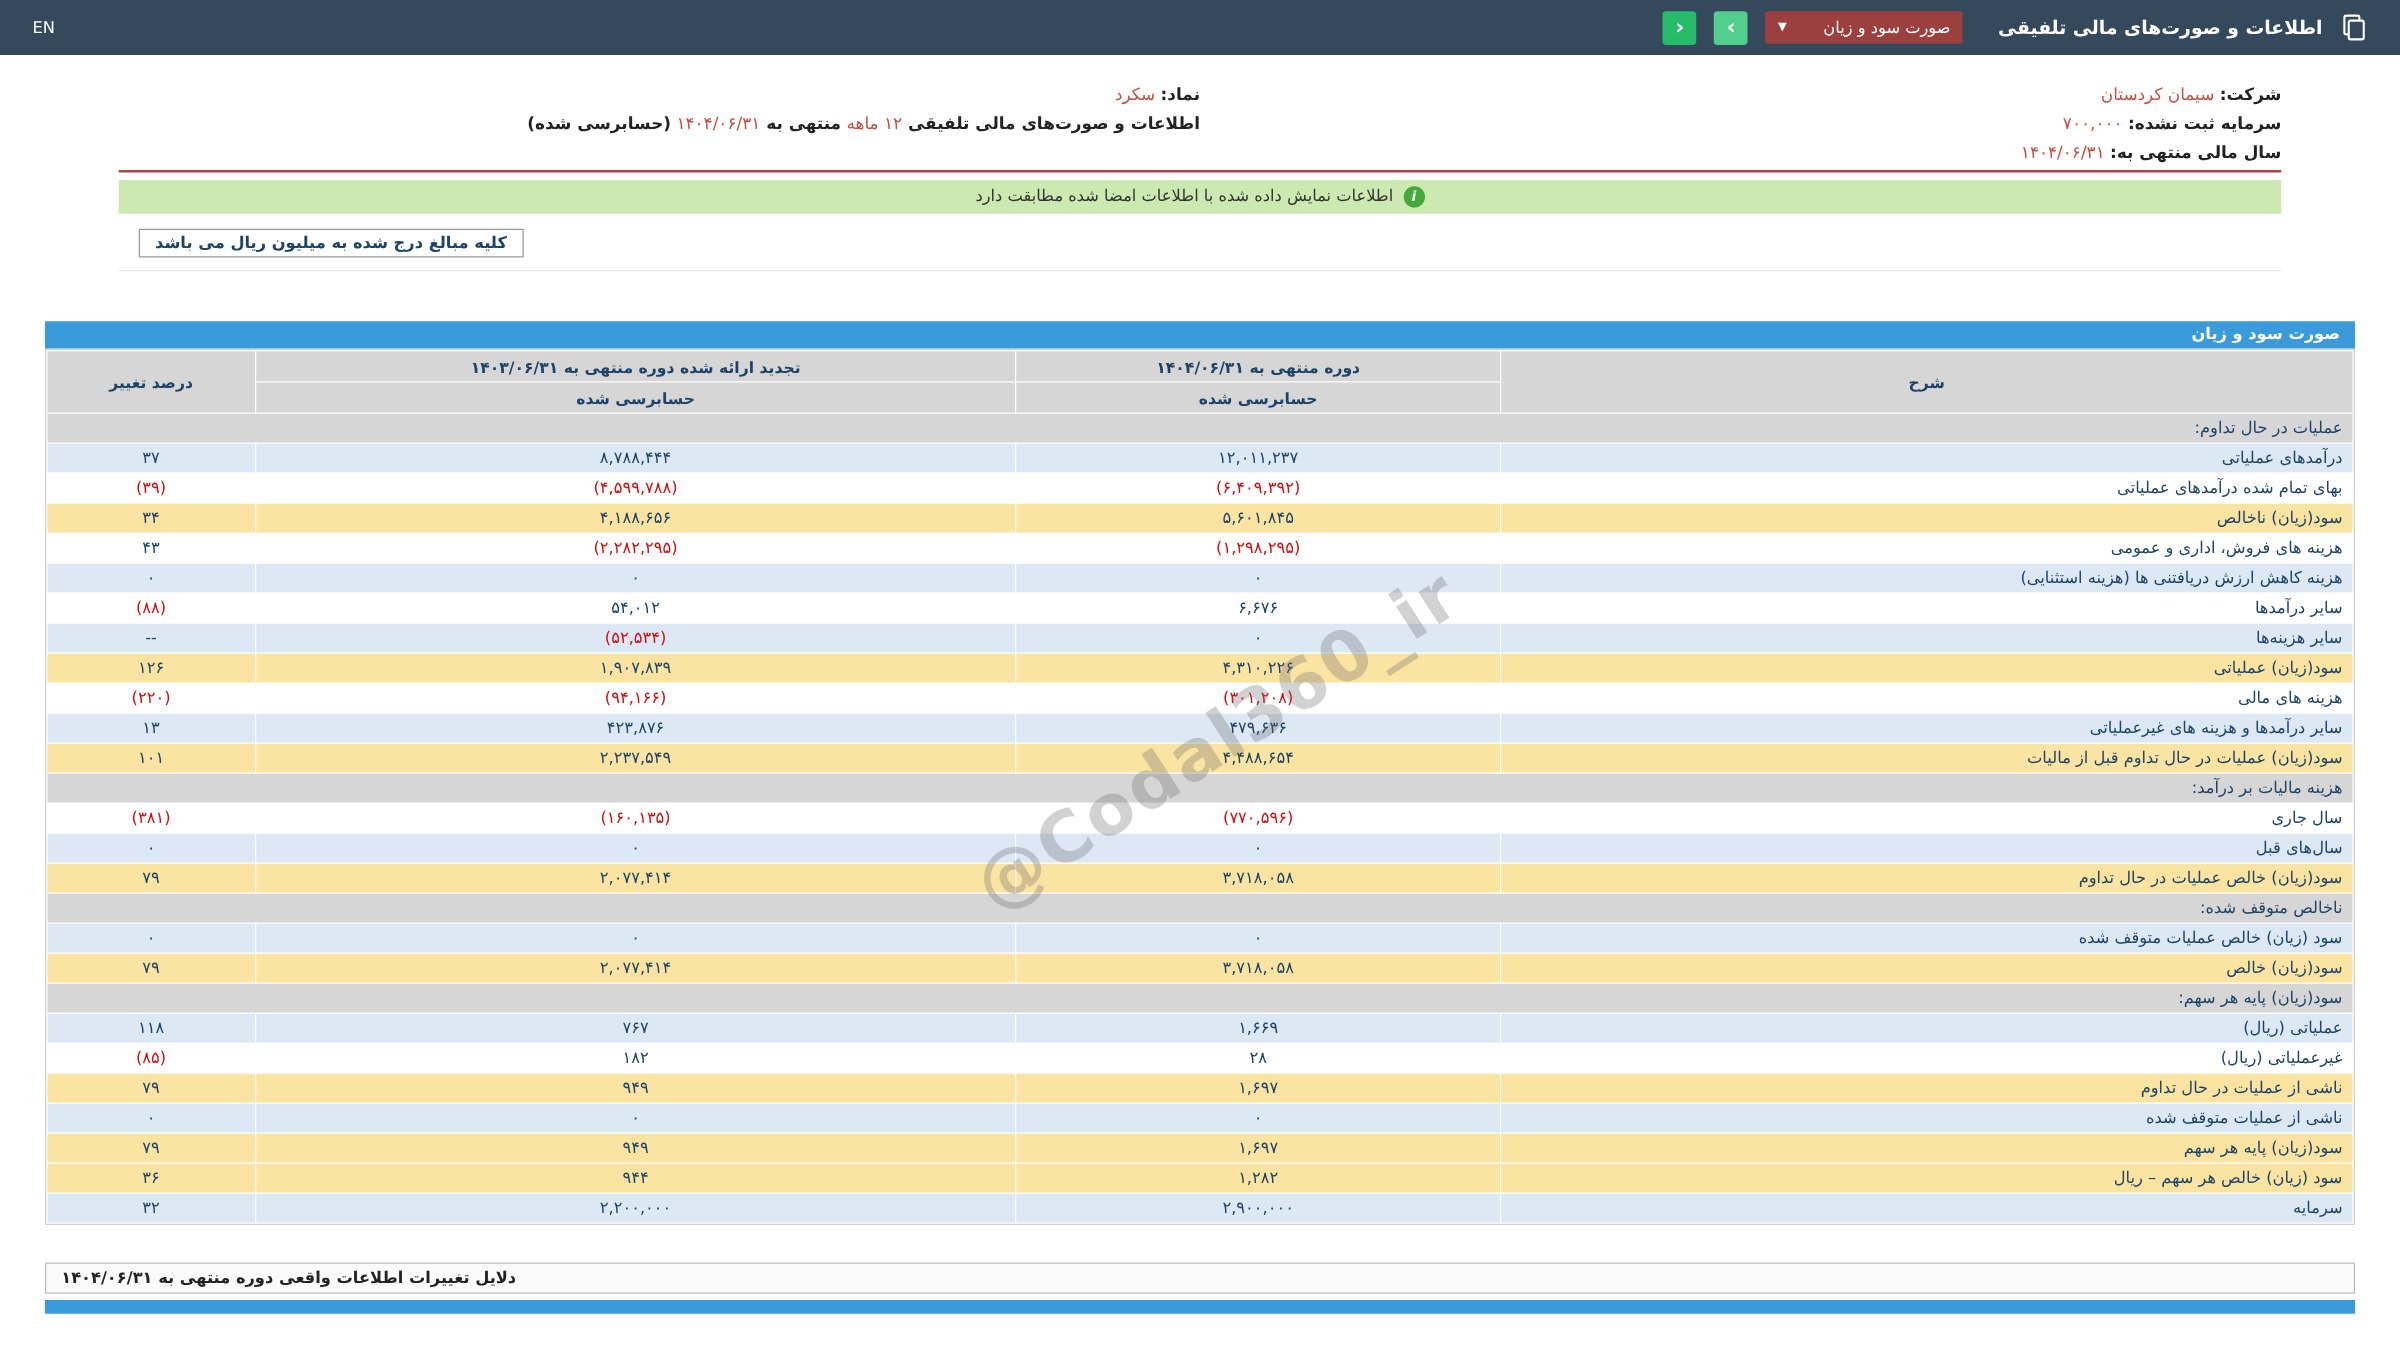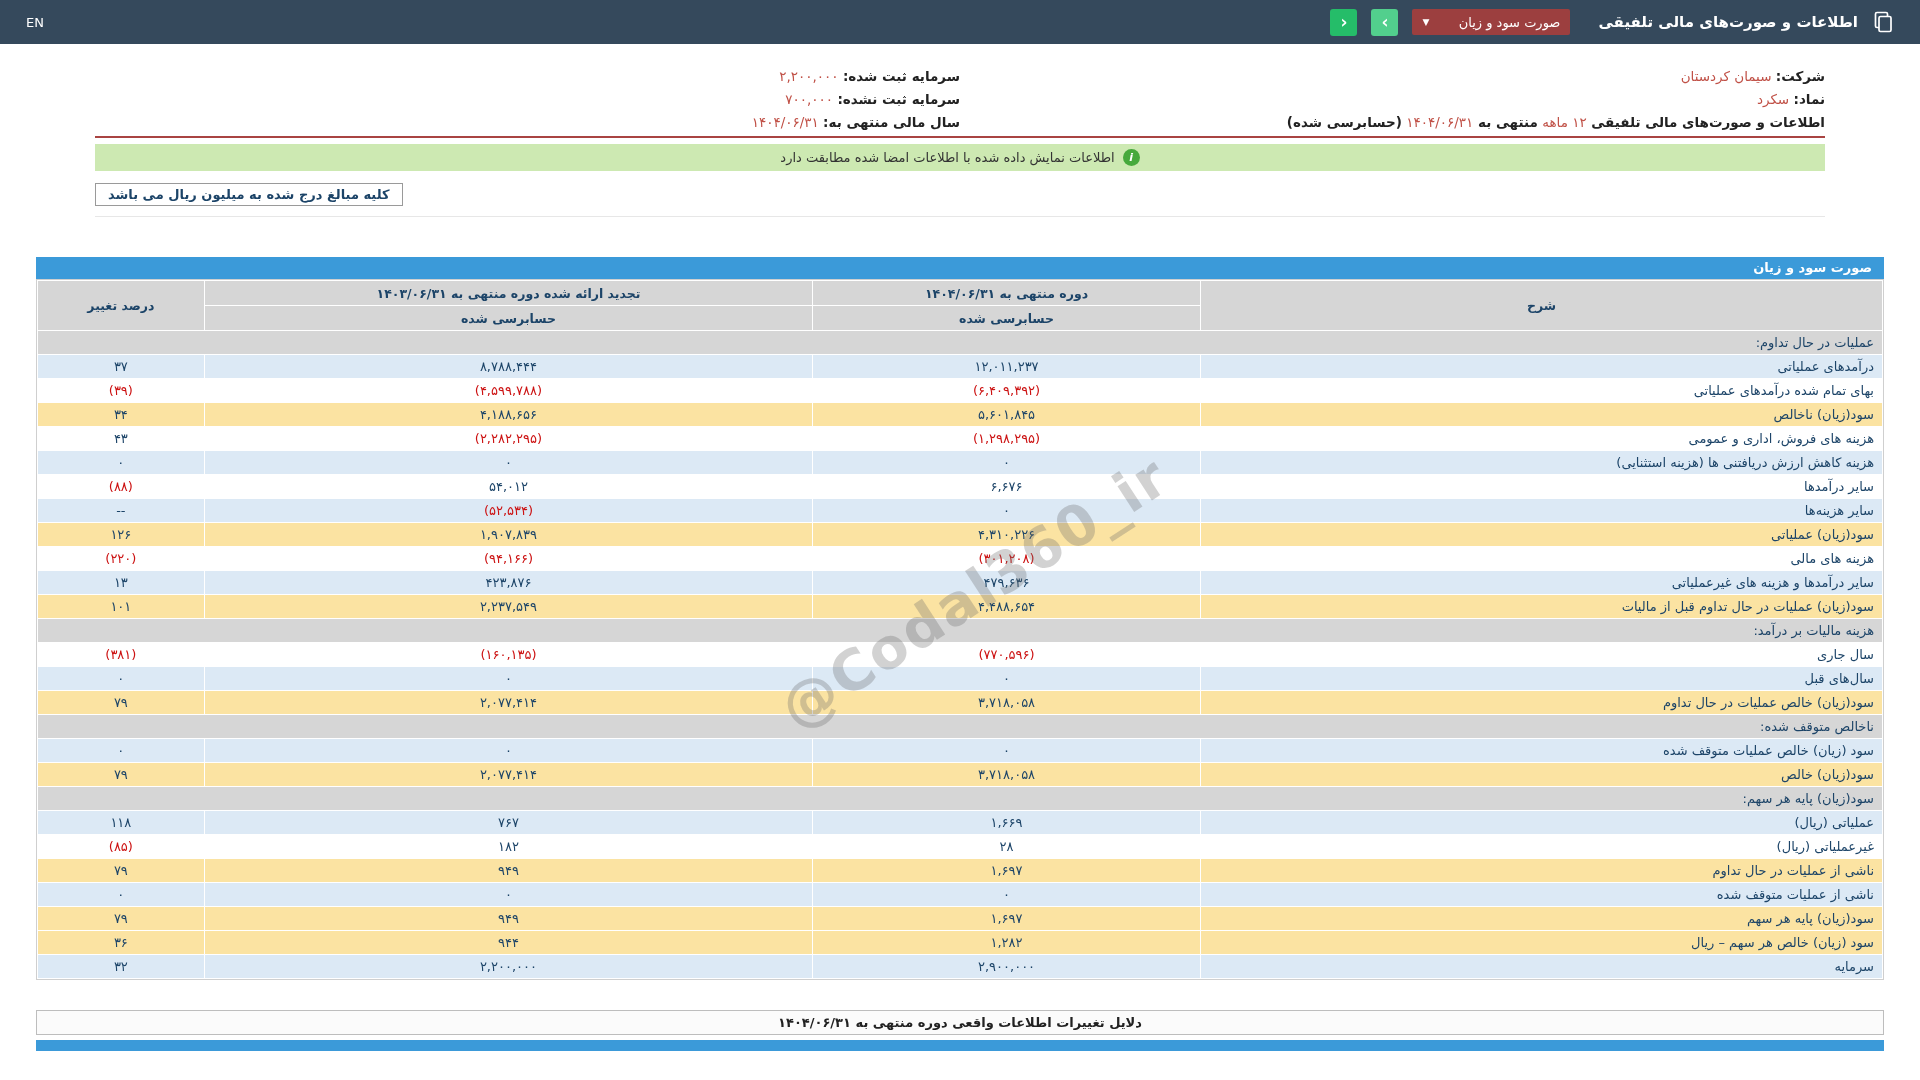--- a/index.html
+++ b/index.html
@@ -64,21 +64,21 @@
     width:17px; height:17px; border-radius:50%;
     background:#46a93c; color:#fff;
     font-size:11px; font-weight:bold; font-style:italic;
     display:flex; align-items:center; justify-content:center;
     flex:0 0 auto;
   }
 
   
   .unit-note-wrap { margin:12px 95px 0; }
   .unit-note {
-    width:fit-content; margin-left:0; margin-right:auto;
+    width:fit-content; margin-left:16px; margin-right:auto;
     border:1px solid #9a9a9a; padding:3px 12px;
     font-size:13px; font-weight:bold; color:var(--navy,#1c4468);
     background:#fff;
   }
   .section-split { margin-top:10px; border-top:1px solid #e7e7e7; }
 
   
   .statement { margin:40px 36px 0; }
   .stmt-title {
     background:var(--blue,#3b9ad9); color:#fff;
@@ -103,21 +103,21 @@
   tr.white  td { background:#ffffff; }
   tr.yellow td { background:var(--rowyellow,#fbe3a2); }
   tr.section td { background:var(--gray,#d6d6d6); font-weight:normal; }
   .stmt td.neg { color:var(--negative,#cc1111); }
 
   
   .reasons {
     margin:30px 36px 0;
     border:1px solid #bdbdbd; background:#fbfbfb;
     padding:4px 12px; font-size:13px; font-weight:bold;
-    color:#222; text-align:center;
+    color:#222; text-align:left;
   }
   .sliver { margin:5px 36px 0; height:11px; background:var(--blue,#3b9ad9); }
 
   
   .watermark {
     position:absolute; top:560px; left:750px;
     transform:rotate(-33deg);
     font-size:56px; font-weight:bold; letter-spacing:2px;
     color:rgba(105,105,105,0.30);
     direction:ltr; pointer-events:none; z-index:9;
@@ -143,24 +143,20 @@
     <span class="nav-btn second">›</span>
   </div>
   <span class="lang-btn">EN</span>
 </div>
 
 <div class="info">
   <div class="info-grid">
     <div class="info-cell">
       <span class="lbl">شرکت:</span>
       <span class="val">سیمان کردستان</span>
-    </div>
-    <div class="info-cell">
-      <span class="lbl">سرمایه ثبت شده:</span>
-      <span class="val">۲,۲۰۰,۰۰۰</span>
     </div>
 
     <div class="info-cell">
       <span class="lbl">نماد:</span>
       <span class="val">سکرد</span>
     </div>
     <div class="info-cell">
       <span class="lbl">سرمایه ثبت نشده:</span>
       <span class="val">۷۰۰,۰۰۰</span>
     </div>

